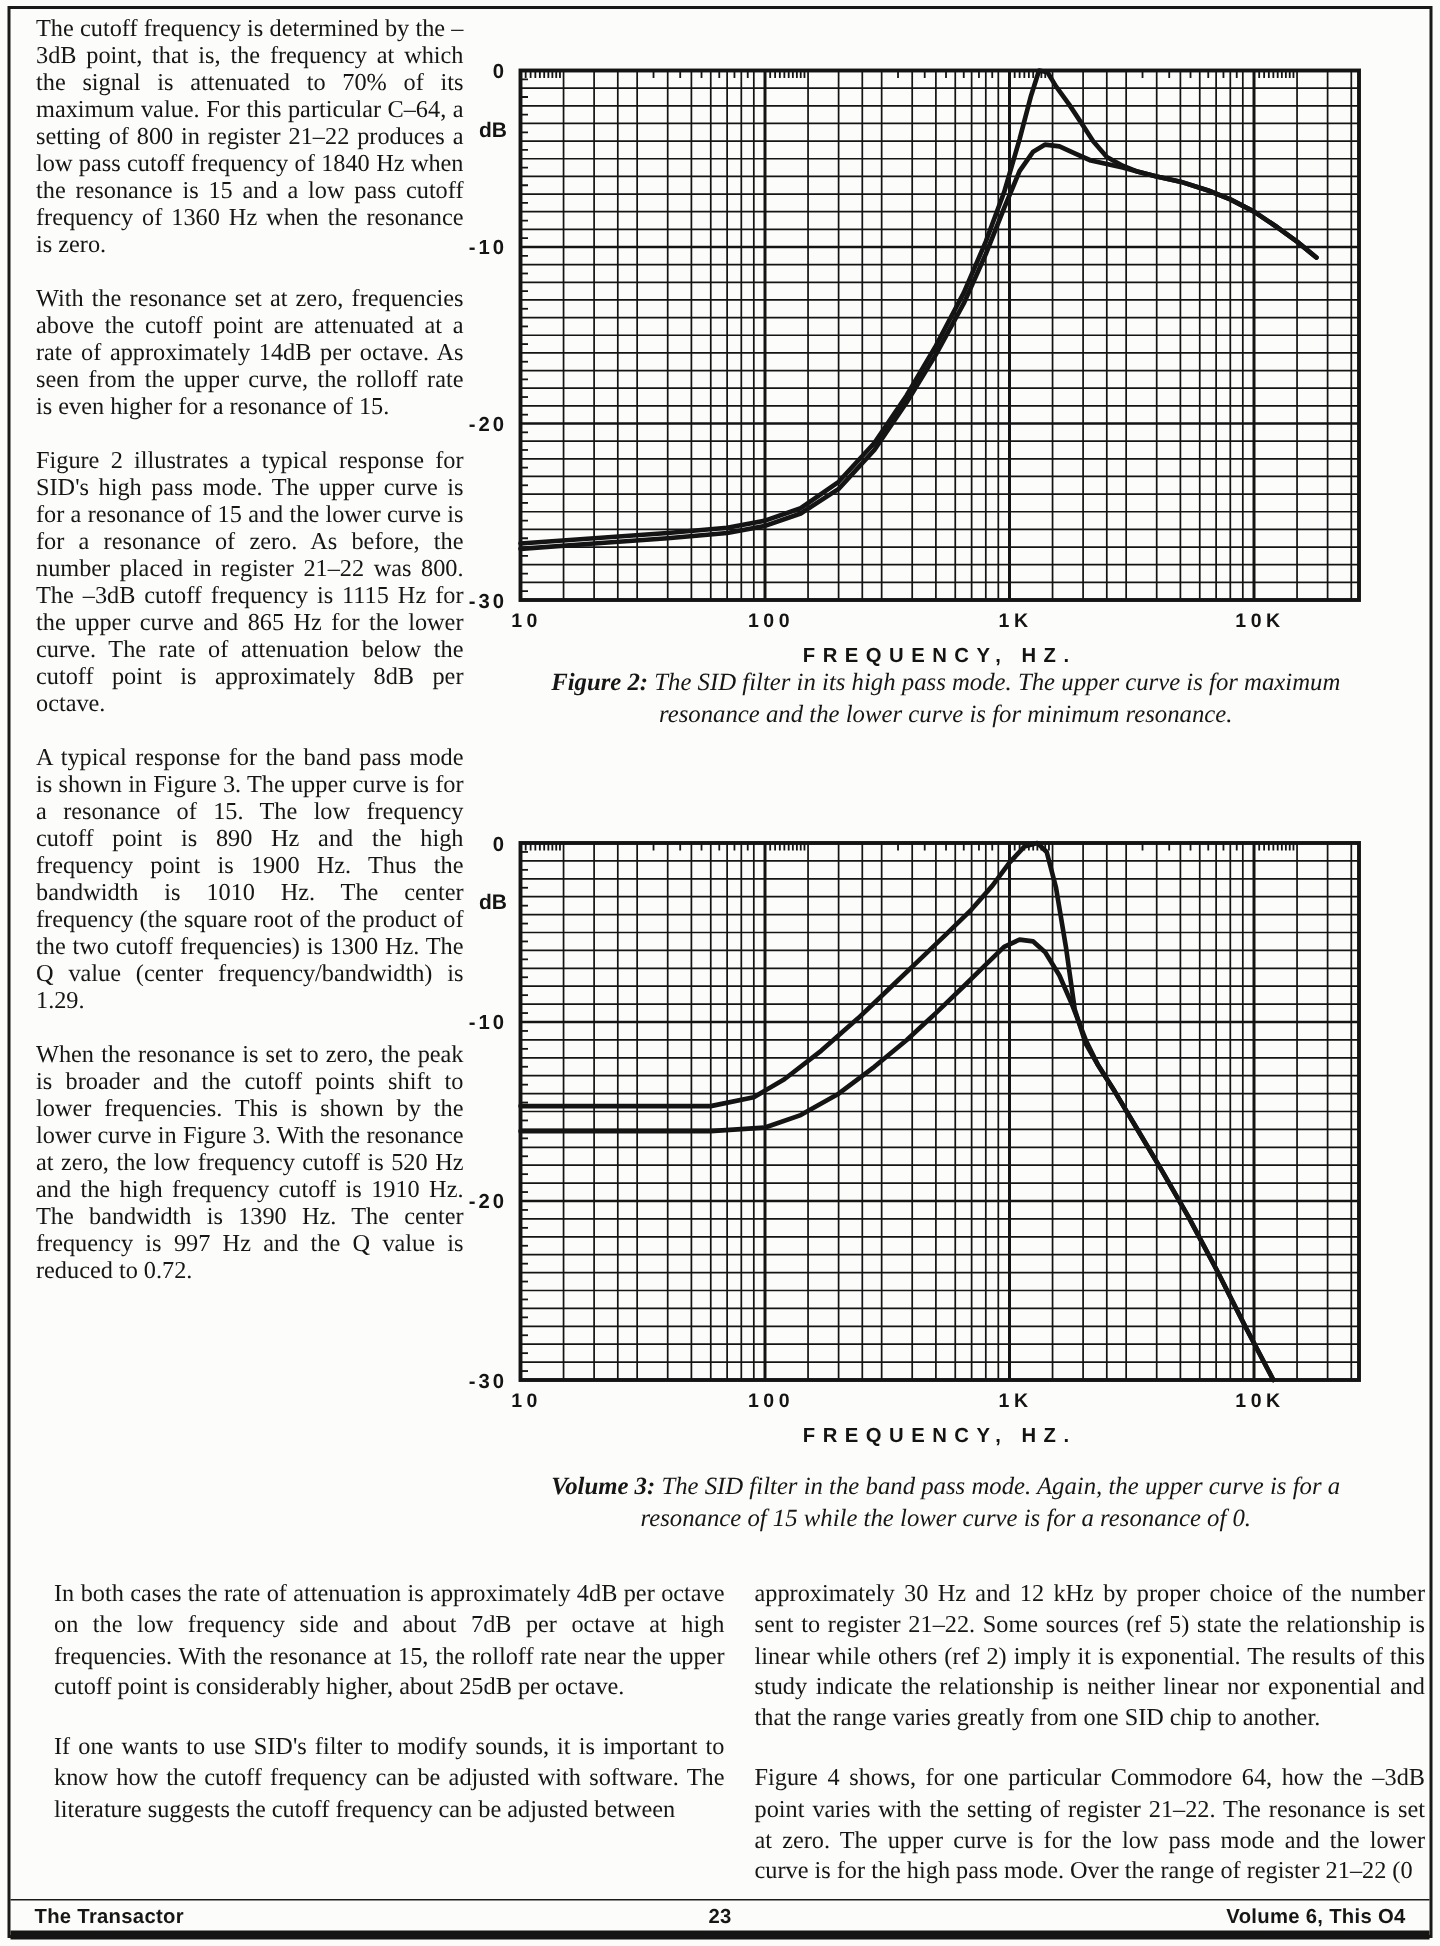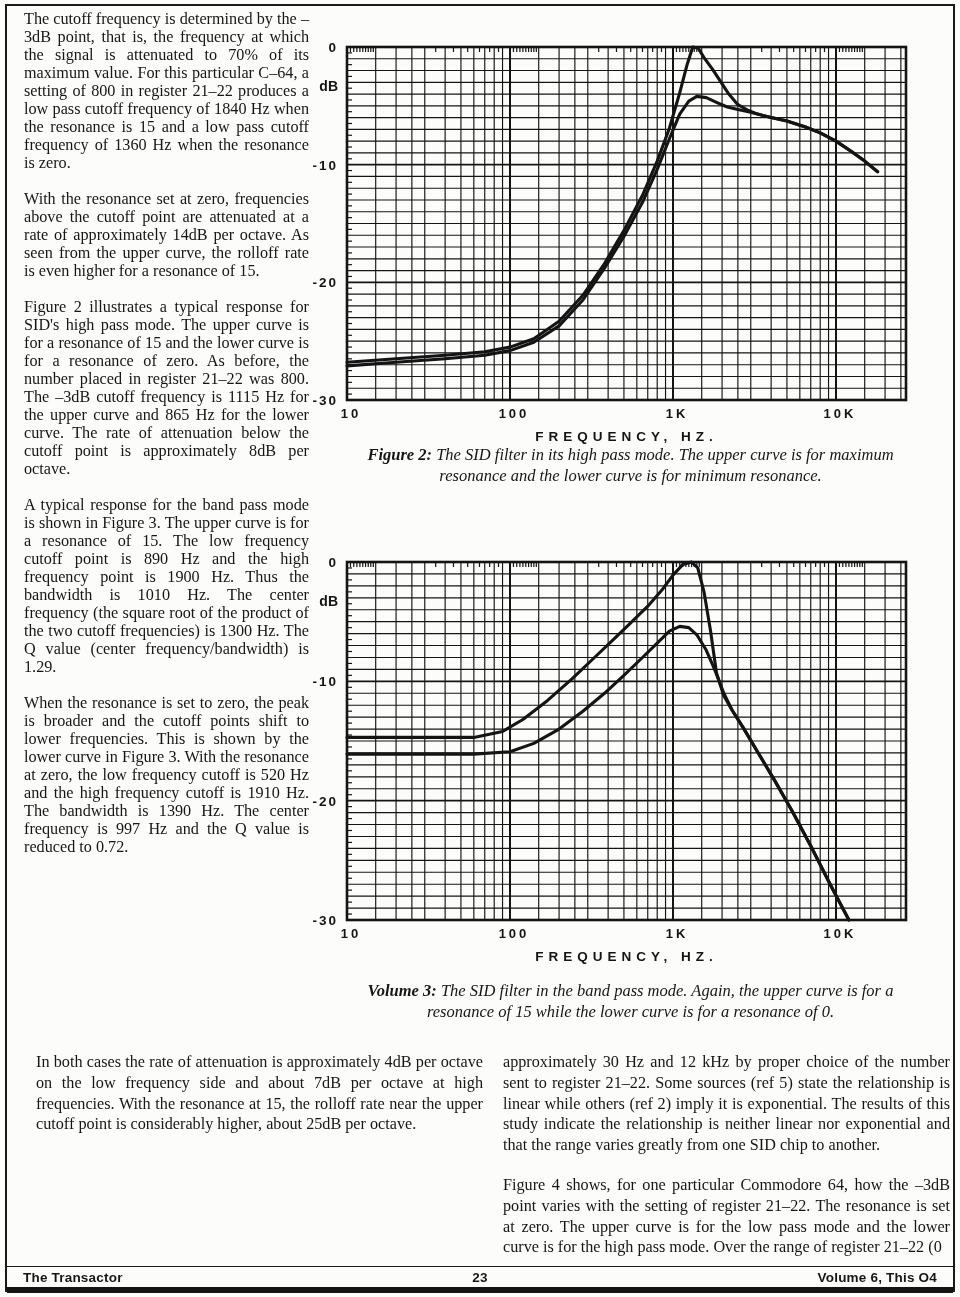--- a/index.html
+++ b/index.html
@@ -401,20 +401,21 @@
         <path d="M39.0 214.1 L116.8 214.1 L165.8 214.1 L202.0 211.7 L225.8 203.4 L251.1 189.1 L274.9 171.2 L296.5 153.3 L315.9 135.4 L334.5 117.5 L349.2 103.1 L361.4 91.2 L371.7 86.4 L380.8 87.6 L388.8 94.8 L398.3 110.3 L406.6 129.4 L415.8 153.3 L424.0 170.0 L435.3 187.9 L449.5 211.7 L466.6 240.4 L484.4 271.4 L502.8 306.0 L522.1 344.2 L540.9 380.0" fill="none" stroke="#141414" stroke-width="3.1" stroke-linejoin="round" stroke-linecap="round"></path>
       </svg>
     <div class="caption cap3">
       <span class="cap-label">Volume 3:</span><span> The SID filter in the band pass mode. Again, the upper curve is for a resonance of 15 while the lower curve is for a resonance of 0.</span>
     </div>
   </div>
 
   <div class="bottom">
     <div class="bcol">
       <p>In both cases the rate of attenuation is approximately 4dB per octave on the low frequency side and about 7dB per octave at high frequencies. With the resonance at 15, the rolloff rate near the upper cutoff point is considerably higher, about 25dB per octave.</p>
+      <p>If one wants to use SID's filter to modify sounds, it is important to know how the cutoff frequency can be adjusted with software. The literature suggests the cutoff frequency can be adjusted between</p>
     </div>
     <div class="bcol">
       <p>approximately 30 Hz and 12 kHz by proper choice of the number sent to register 21–22. Some sources (ref 5) state the relationship is linear while others (ref 2) imply it is exponential. The results of this study indicate the relationship is neither linear nor exponential and that the range varies greatly from one SID chip to another.</p>
       <p>Figure 4 shows, for one particular Commodore 64, how the –3dB point varies with the setting of register 21–22. The resonance is set at zero. The upper curve is for the low pass mode and the lower curve is for the high pass mode. Over the range of register 21–22 (0</p>
     </div>
   </div>
 
   <div class="footer">
     <div class="footer-row">
       <span class="fl">The Transactor</span>

